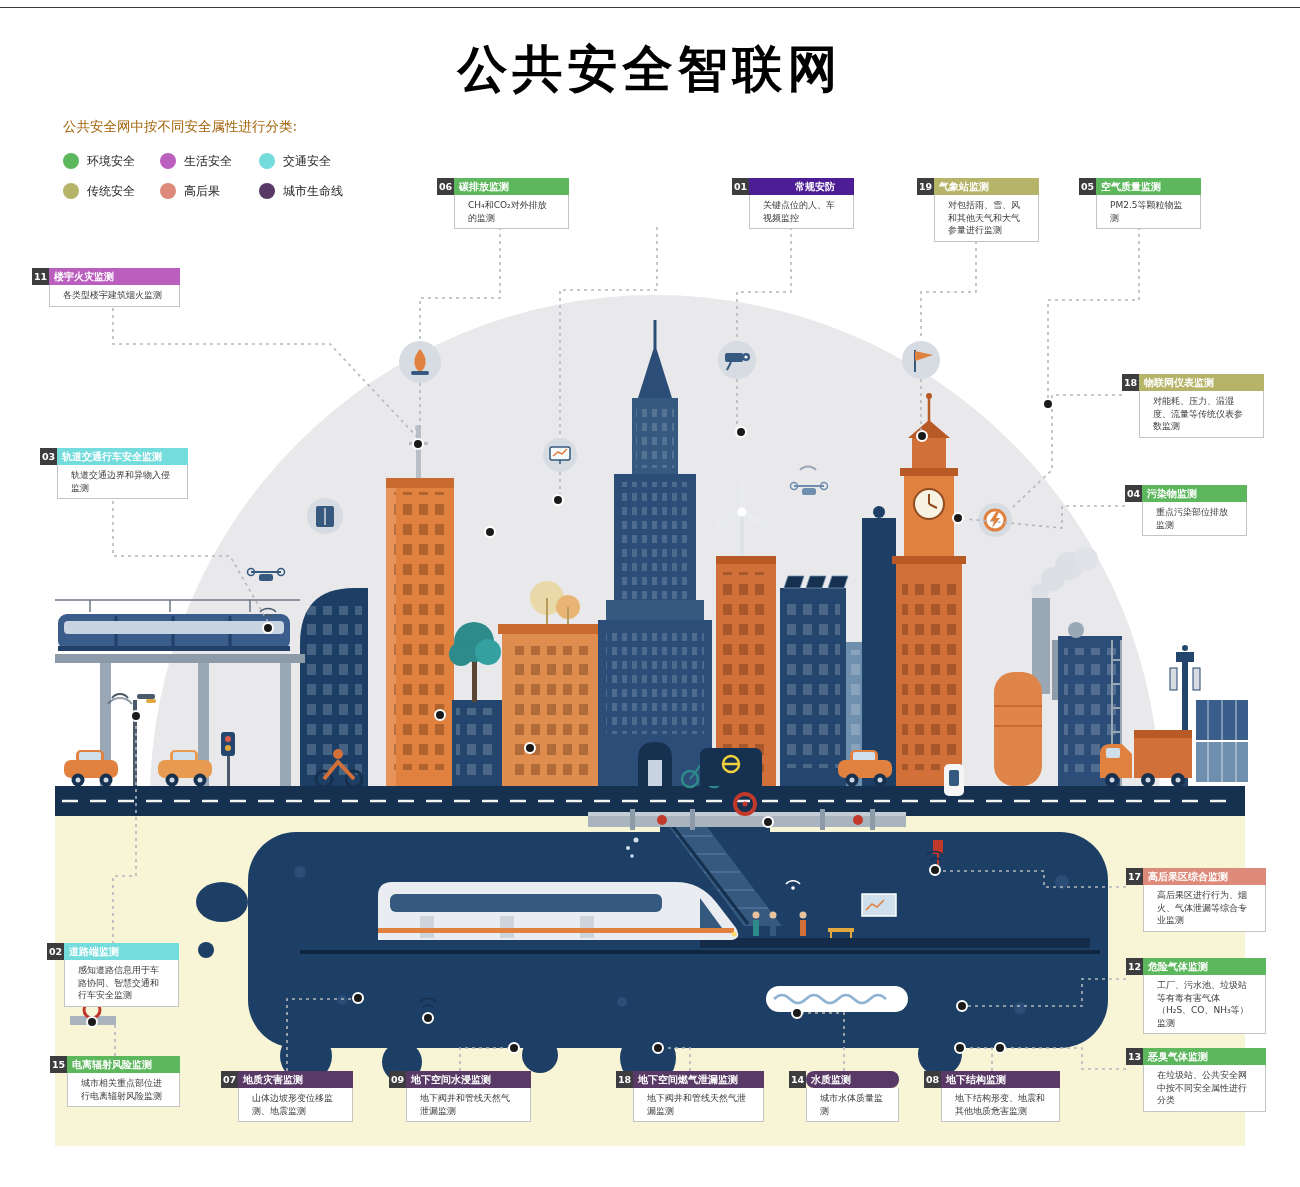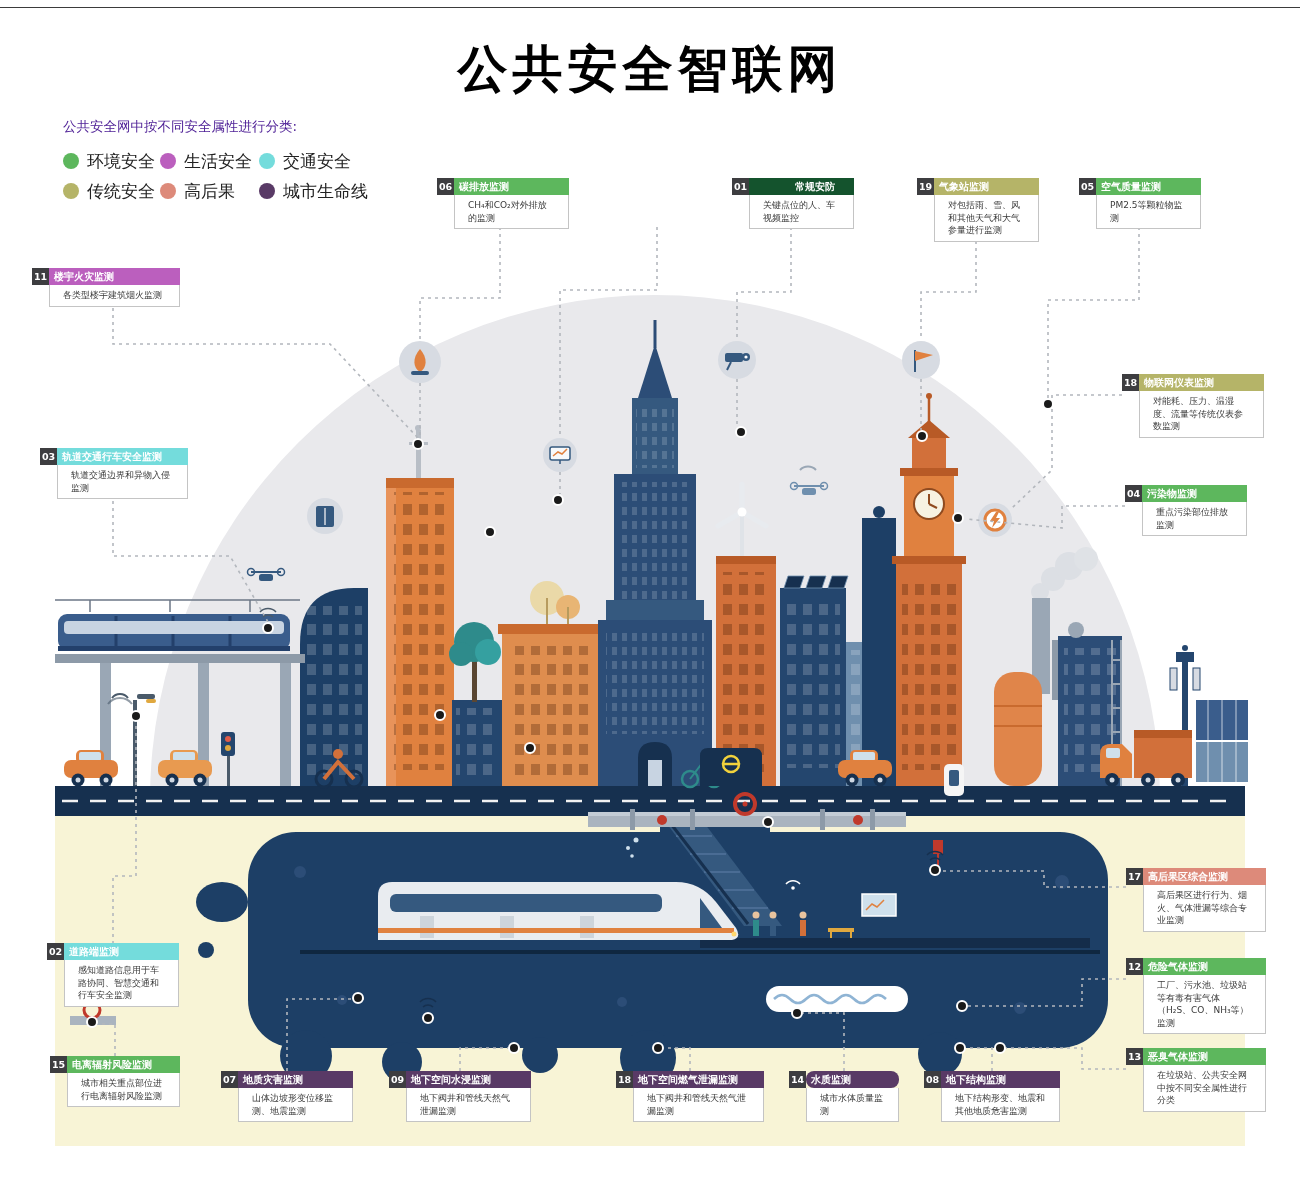--- a/index.html
+++ b/index.html
@@ -1,26 +1,26 @@
 <!DOCTYPE html>
 <html><head>
 <meta charset="utf-8">
 <style>
   html,body{margin:0;padding:0;background:#fff;}
   #stage{position:relative;width:1300px;height:1187px;background:#fff;overflow:hidden;
          font-family:"DejaVu Sans","Liberation Sans",sans-serif;}
   .top-rule{position:absolute;top:7px;left:0;right:0;height:1px;background:#3b3b3b;}
   .page-title{position:absolute;top:36px;left:0;right:0;text-align:center;
               font-size:50px;font-weight:bold;color:#000;letter-spacing:5px;}
-  .subtitle{position:absolute;left:63px;top:118px;font-size:13.5px;color:#4c1d95;}
+  .subtitle{position:absolute;left:63px;top:118px;font-size:13.5px;color:#a16207;}
   .legend{position:absolute;left:63px;top:146px;display:grid;
           grid-template-columns:97px 99px 130px;grid-auto-rows:30px;align-items:center;}
   .legend .item{display:flex;align-items:center;gap:8px;}
   .legend .dot{width:16px;height:16px;border-radius:50%;flex:0 0 auto;}
-  .legend .lbl{font-size:17px;color:#222;}
+  .legend .lbl{font-size:12px;color:#222;}
   svg.scene{position:absolute;left:0;top:0;}
   .callout{position:absolute;z-index:5;}
   .callout .hdr{display:flex;height:17px;}
   .callout .num{width:17px;background:#3d3d40;color:#fff;font-size:9.5px;font-weight:bold;
                 display:flex;align-items:center;justify-content:center;flex:0 0 auto;}
   .callout .ttl{flex:1;color:#fff;font-size:10px;font-weight:bold;display:flex;
                 align-items:center;padding:0 5px;white-space:nowrap;overflow:hidden;}
   .callout .bd{margin-left:17px;background:#fff;border:1px solid #c4c4c4;border-top:none;
                font-size:9px;color:#3a3a3a;line-height:1.4;padding:4px 13px;}
 </style>
@@ -570,21 +570,21 @@
         <span class="num">06</span>
         <span class="ttl" style="background: rgb(93, 183, 93);">碳排放监测</span>
       </div>
     <div class="bd">CH₄和CO₂对外排放的监测</div>
   </div>
 
 
   <div class="callout" style="left:732px;top:178px;width:122px">
     <div class="hdr">
         <span class="num">01</span>
-        <span class="ttl" style="background: #14532d; padding-left: 46px;">常规安防</span>
+        <span class="ttl" style="background: #4c1d95; padding-left: 46px;">常规安防</span>
       </div>
     <div class="bd">关键点位的人、车视频监控</div>
   </div>
 
   <div class="callout" style="left:917px;top:178px;width:122px">
     <div class="hdr">
         <span class="num">19</span>
         <span class="ttl" style="background: rgb(181, 180, 104);">气象站监测</span>
       </div>
     <div class="bd">对包括雨、雪、风和其他天气和大气参量进行监测</div>

